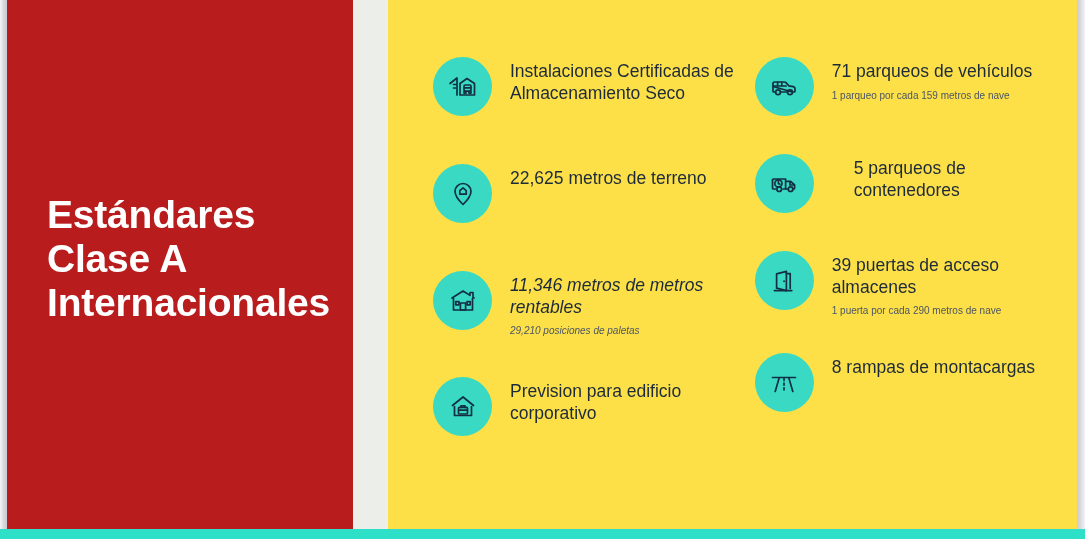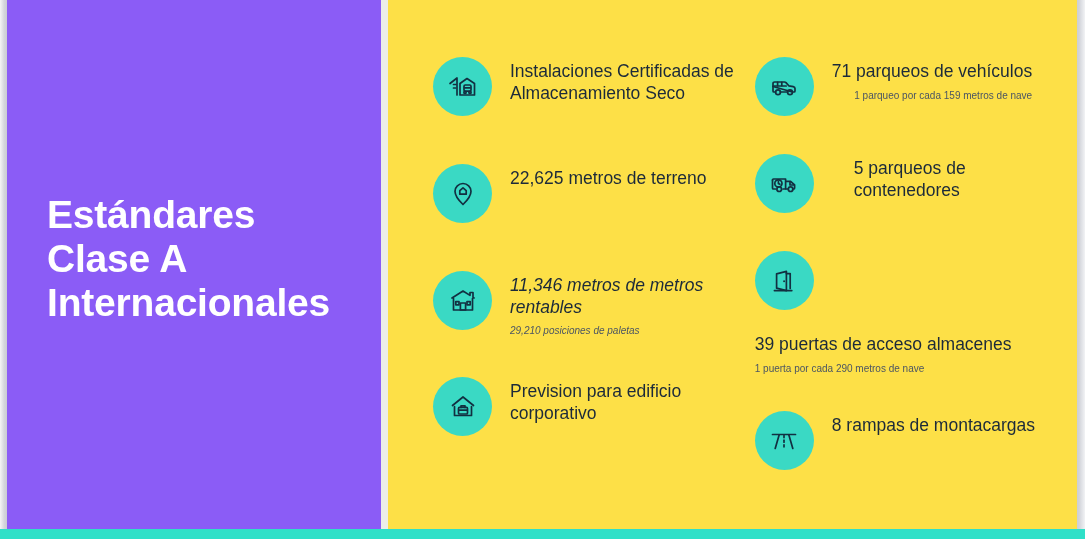--- a/index.html
+++ b/index.html
@@ -36,23 +36,23 @@
   .bottom-accent {
     position: absolute;
     left: 0; bottom: 0;
     width: 100%; height: 10px;
     background: #2fe0c8;
     z-index: 7;
   }
   .left-panel {
     position: absolute;
     left: 7px; top: 0;
-    width: 374px;
+    width: 346px;
     height: 529px;
-    background: #8b5cf6;
+    background: #b91c1c;
     z-index: 3;
   }
   .left-title {
     position: absolute;
     left: 40px;
     top: 193px;
     width: 300px;
     color: #ffffff;
     font-size: 39px;
     font-weight: bold;
@@ -198,21 +198,21 @@
           </div>
           <div class="item-text">
             <div class="item-title">Prevision para edificio corporativo</div>
           </div>
         </div>
 
       </div>
 
       <div class="col col-right">
 
-        <div class="item" style="margin-bottom:36px;text-align:right;">
+        <div class="item" style="margin-bottom:36px;">
           <div class="icon-circle">
             <svg width="34" height="34" viewBox="0 0 34 34" fill="none" stroke="#123041" stroke-width="1.7" stroke-linecap="round" stroke-linejoin="round">
               <path d="M6 16.5 L6 21 C6 21.6 6.4 22 7 22 L8.6 22"></path>
               <path d="M13.4 22 L20.6 22"></path>
               <path d="M25.4 22 L27 22 C27.6 22 28 21.6 28 21 L28 18.6 C28 17.6 27.3 16.8 26.3 16.6 L21.8 15.8 L19 12.6 C18.6 12.2 18 12 17.4 12 L7.6 12 C6.7 12 6 12.7 6 13.6 L6 16.5 Z"></path>
               <path d="M10.6 12.4 L10.6 15.6"></path>
               <path d="M14.8 12.4 L14.8 15.6"></path>
               <path d="M6.4 16 L19.2 16"></path>
               <circle cx="11" cy="22.2" r="2.4"></circle>
               <circle cx="23" cy="22.2" r="2.4"></circle>
@@ -236,21 +236,21 @@
               <circle cx="11.4" cy="16.4" r="3.6"></circle>
               <path d="M11.4 14.4 L11.4 16.4 L12.9 17.3"></path>
               <path d="M23 15.2 L23 18 L26.4 18"></path>
             </svg>
           </div>
           <div class="item-text">
             <div class="item-title">5 parqueos de contenedores</div>
           </div>
         </div>
 
-        <div class="item" style="margin-bottom:32px;flex-direction:column;">
+        <div class="item" style="margin-bottom:32px;">
           <div class="icon-circle">
             <svg width="34" height="34" viewBox="0 0 34 34" fill="none" stroke="#123041" stroke-width="1.7" stroke-linecap="round" stroke-linejoin="round">
               <path d="M19.4 7.4 L19.4 26.6 L9.6 24.2 L9.6 9.8 Z"></path>
               <path d="M19.4 9.6 L23.2 9.6 L23.2 24.4"></path>
               <path d="M7.4 26.6 L24.8 26.6"></path>
               <circle cx="17.1" cy="17.3" r="0.95" fill="#123041" stroke="none"></circle>
             </svg>
           </div>
           <div class="item-text">
             <div class="item-title">39 puertas de acceso almacenes</div>

